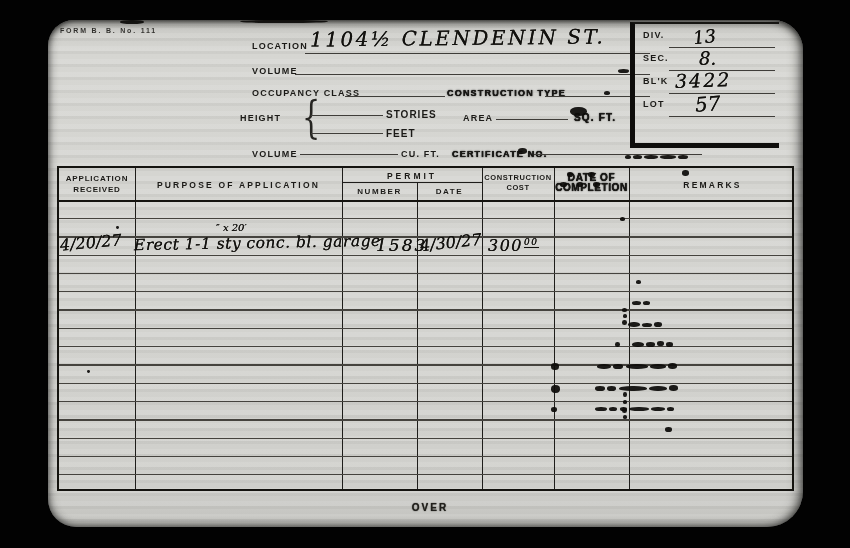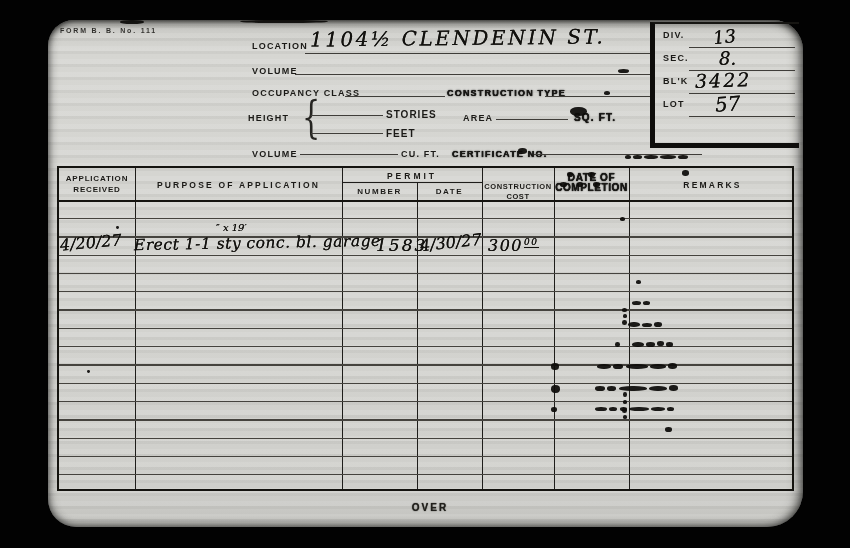--- a/index.html
+++ b/index.html
@@ -27,21 +27,21 @@
   .lbl.sm{font-size:10px;letter-spacing:1px;}
   .rule{position:absolute;height:1.2px;background:#3f3d39;}
   .hand{
     position:absolute;font-family:"DejaVu Serif", serif;font-style:italic;
     color:#12110e;white-space:nowrap;text-shadow:0 0 .5px #12110e;
   }
   .smudge{text-shadow:0 0 1.6px #000, 0 0 .6px #000;}
   .speck{position:absolute;background:#0d0c0a;border-radius:46%;opacity:.93;}
   
   #parcel-box{
-    position:absolute;left:602px;top:2px;width:144px;height:119px;
+    position:absolute;left:582px;top:2px;width:144px;height:119px;
     border-left:5px solid #0e0d0b;border-bottom:5px solid #0e0d0b;border-top:2px solid #161512;
   }
   .p-row{position:absolute;left:0;width:100%;height:23px;}
   .p-row .lbl{left:8px;top:4px;}
   .p-row .rule{left:34px;right:4px;top:21px;}
   .p-val{font-size:18px;}
   
   #permit-table{
     position:absolute;left:9px;top:146px;width:737px;height:325px;
     border:2px solid #14130f;box-sizing:border-box;
@@ -72,21 +72,21 @@
 
   <div class="lbl" style="left:204px;top:46px">VOLUME</div>
   <div class="hand" style="left:260px;top:36px;font-size:14px"></div>
   <div class="rule" style="left:247px;top:54px;width:355px"></div>
 
   <div class="lbl" style="left:204px;top:68px">OCCUPANCY CLASS</div>
   <div class="rule" style="left:297px;top:76px;width:100px"></div>
   <div class="lbl smudge" style="left:399px;top:68px">CONSTRUCTION TYPE</div>
   <div class="rule" style="left:497px;top:76px;width:105px"></div>
 
-  <div class="lbl" style="left:200px;top:93px">HEIGHT</div>
+  <div class="lbl" style="left:192px;top:93px">HEIGHT</div>
   <div style="position:absolute;left:249px;top:72px;font-size:44px;font-family:'DejaVu Serif',serif;color:#262522;transform:scaleX(.65)">{</div>
   <div class="rule" style="left:263px;top:95px;width:72px"></div>
   <div class="lbl sm" style="left:338px;top:89px">STORIES</div>
   <div class="rule" style="left:263px;top:113px;width:72px"></div>
   <div class="lbl sm" style="left:338px;top:108px">FEET</div>
 
   <div class="lbl" style="left:415px;top:93px">AREA</div>
   <div class="rule" style="left:448px;top:99px;width:72px"></div>
   <div class="lbl smudge" style="left:526px;top:92px;font-size:10px">SQ. FT.</div>
 
@@ -128,31 +128,31 @@
     <div class="vline" style="left:570px"></div>
     <div style="position:absolute;left:283px;top:14px;width:140px;height:1.3px;background:#1e1d1a"></div>
     <div style="position:absolute;left:0;right:0;top:32px;height:1.6px;background:#14130f"></div>
 
     <div class="th" style="left:0;top:5px;width:76px;font-size:8px;letter-spacing:.8px;line-height:11px">APPLICATION
 RECEIVED</div>
     <div class="th" style="left:76px;top:12px;width:207px;font-size:8.5px;letter-spacing:2.2px">PURPOSE OF APPLICATION</div>
     <div class="th" style="left:283px;top:3px;width:140px;font-size:8.5px;letter-spacing:3px">PERMIT</div>
     <div class="th" style="left:283px;top:19px;width:75px;font-size:8px;letter-spacing:1.6px">NUMBER</div>
     <div class="th" style="left:358px;top:19px;width:65px;font-size:8px;letter-spacing:1.6px">DATE</div>
-    <div class="th" style="left:423px;top:14px;width:72px;font-size:7.5px;letter-spacing:.6px;line-height:10px">CONSTRUCTION
+    <div class="th" style="left:423px;top:5px;width:72px;font-size:7.5px;letter-spacing:.6px;line-height:10px">CONSTRUCTION
 COST</div>
     <div class="th smudge" style="left:495px;top:5px;width:75px;font-size:10px;letter-spacing:.6px;line-height:10px">DATE OF
 COMPLETION</div>
     <div class="th" style="left:570px;top:12px;width:167px;font-size:8.5px;letter-spacing:2.2px">REMARKS</div>
 
     <div id="table-body-rules"></div>
   </div>
 
   <div class="hand" style="left:12px;top:213px;font-size:16px;transform:rotate(-5deg)">4/20/27</div>
-  <div class="hand" style="left:168px;top:202px;font-size:10px">″ x 19′</div>
+  <div class="hand" style="left:168px;top:202px;font-size:10px">″ x 20′</div>
   <div class="hand" style="left:86px;top:214px;font-size:15.5px;letter-spacing:.5px;transform:rotate(-1deg)">Erect 1-1 sty conc. bl. garage</div>
   <div class="hand" style="left:328px;top:215px;font-size:17px;letter-spacing:2px">1583</div>
   <div class="hand" style="left:372px;top:213px;font-size:16px;transform:rotate(-6deg)">4/30/27</div>
   <div class="hand" style="left:440px;top:216px;font-size:16px;letter-spacing:1.5px"><span>300</span><sup class="cents">00</sup></div>
 
   <div id="over-label">OVER</div>
 
 <div class="speck" style="left: 72px; top: 0px; width: 24px; height: 4px;"></div>
     <div class="speck" style="left: 192px; top: 0px; width: 88px; height: 3px;"></div>
     <div class="speck" style="left: 570px; top: 49px; width: 11px; height: 4px;"></div>

